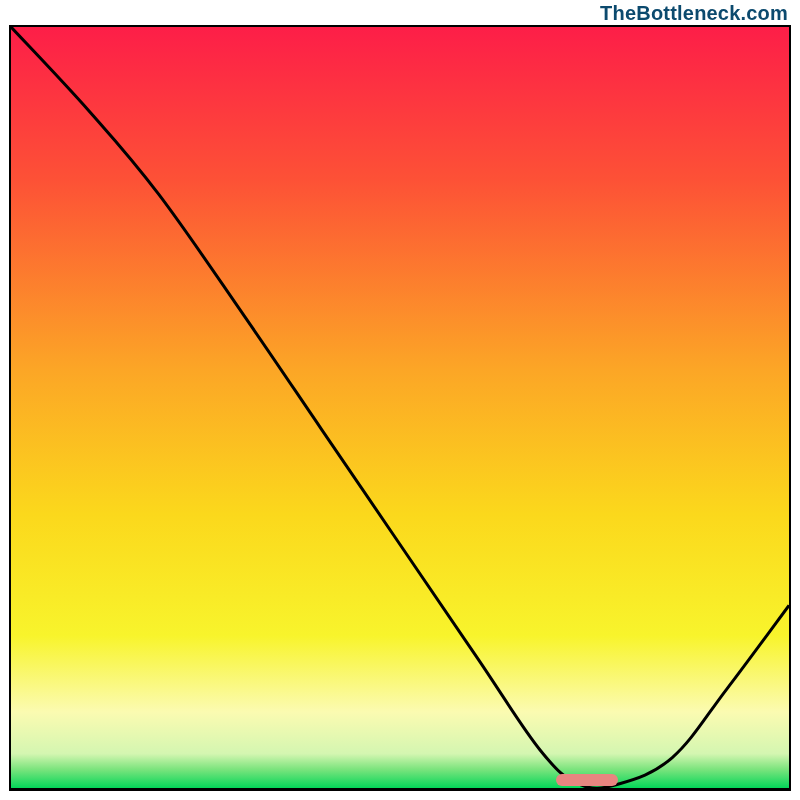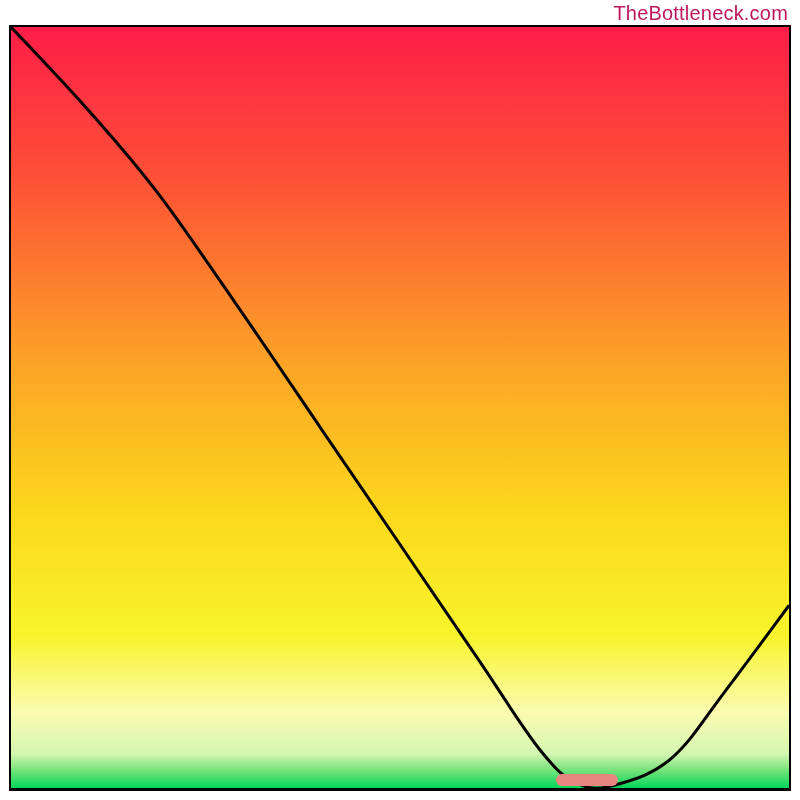--- a/index.html
+++ b/index.html
@@ -7,23 +7,23 @@
     width: 800px;
     height: 800px;
     background: #fff;
     position: relative;
     font-family: Arial, sans-serif;
   }
   .watermark {
     position: absolute;
     top: 2px;
     right: 12px;
-    color: #be185d;
+    color: #0c4a6e;
     font-size: 20px;
-    font-weight: 400;
+    font-weight: 700;
     letter-spacing: 0.2px;
     z-index: 10;
   }
   .plot {
     position: absolute;
     left: 9px;
     top: 25px;
     width: 782px;
     height: 766px;
     border-top: 2px solid #000;

